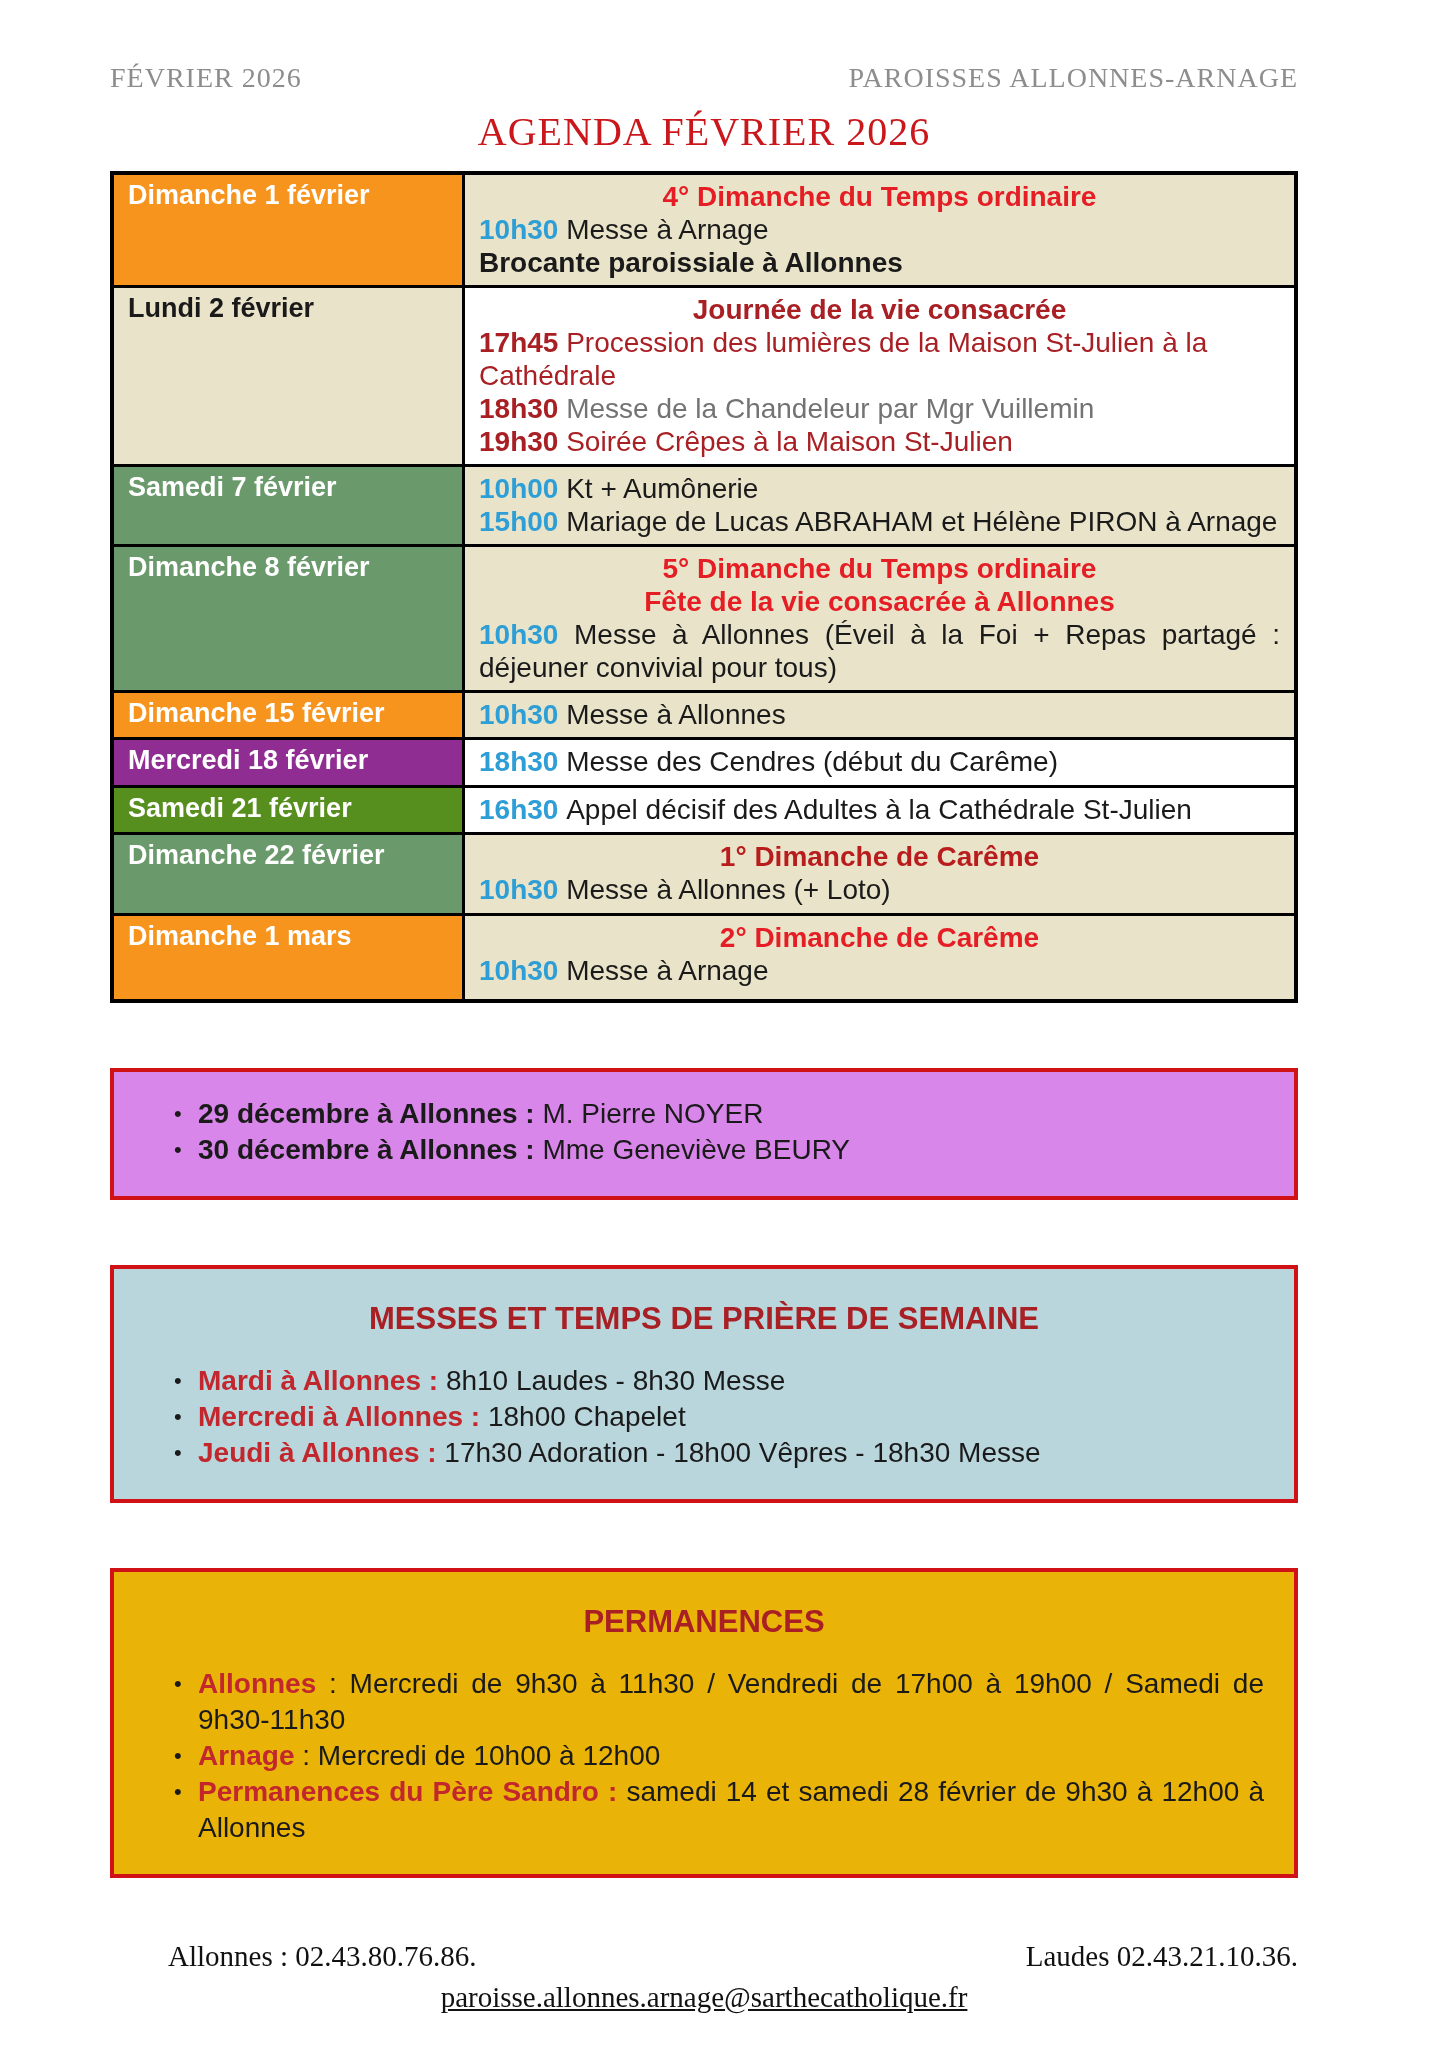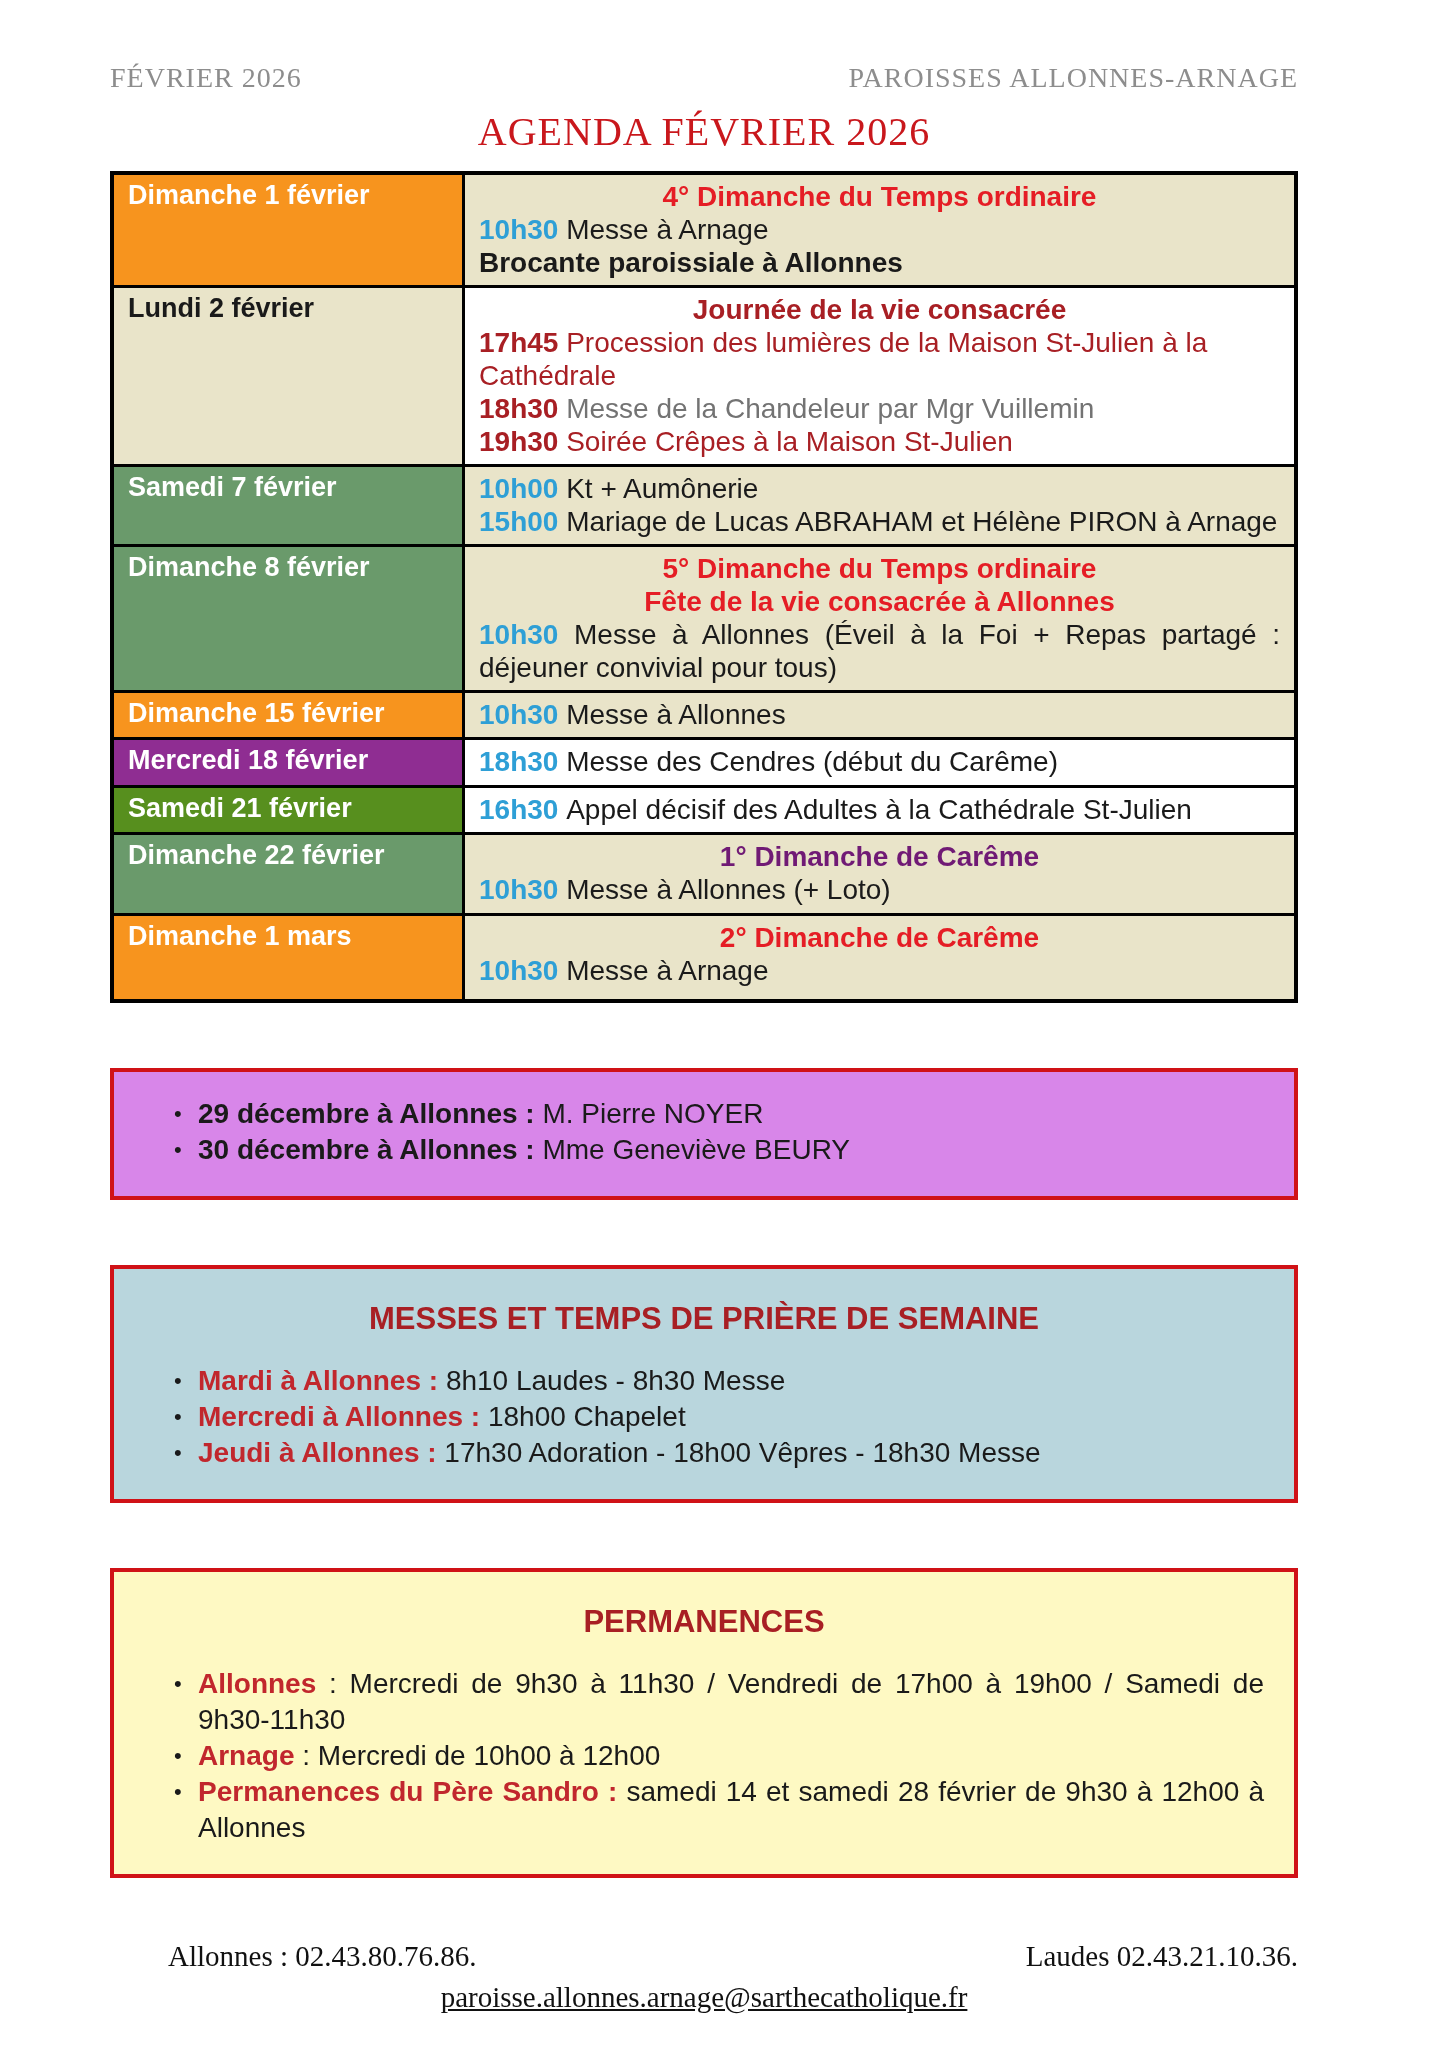--- a/index.html
+++ b/index.html
@@ -97,21 +97,21 @@
         </tr>
         <tr style="height: 46px;">
           <td class="datecell" style="background: rgb(87, 143, 30); color: rgb(255, 255, 255);">Samedi 21 février</td>
           <td class="bodycell" style="background: rgb(255, 255, 255);">
             <div class="ln"><span class="b" style="color: rgb(46, 159, 214);">16h30 </span><span style="color: rgb(26, 26, 26);">Appel décisif des Adultes à la Cathédrale St-Julien</span></div>
           </td>
         </tr>
         <tr style="height: 81px;">
           <td class="datecell" style="background: rgb(106, 154, 107); color: rgb(255, 255, 255);">Dimanche 22 février</td>
           <td class="bodycell" style="background: rgb(233, 228, 201);">
-            <div class="ln center"><span class="b" style="color: #701a75;">1° Dimanche de Carême</span></div>
+            <div class="ln center"><span class="b" style="color: #b91c1c;">1° Dimanche de Carême</span></div>
             <div class="ln"><span class="b" style="color: rgb(46, 159, 214);">10h30 </span><span style="color: rgb(26, 26, 26);">Messe à Allonnes (+ Loto)</span></div>
           </td>
         </tr>
         <tr style="height: 86px; margin-top: 26px;">
           <td class="datecell" style="background: rgb(247, 148, 30); color: rgb(255, 255, 255);">Dimanche 1 mars</td>
           <td class="bodycell" style="background: rgb(233, 228, 201);">
             <div class="ln center"><span class="b" style="color: rgb(229, 29, 37);">2° Dimanche de Carême</span></div>
             <div class="ln"><span class="b" style="color: rgb(46, 159, 214);">10h30 </span><span style="color: rgb(26, 26, 26);">Messe à Arnage</span></div>
           </td>
         </tr>
@@ -126,21 +126,21 @@
         </ul>
       </div>
       <div class="infobox" style="background: rgb(185, 214, 221); border-color: rgb(208, 18, 23);">
         <div class="boxtitle" style="color: rgb(168, 31, 36);">MESSES ET TEMPS DE PRIÈRE DE SEMAINE</div>
         <ul>
           <li><span class="dot">•</span><span class="b" style="color: rgb(193, 39, 45);">Mardi à Allonnes : </span><span style="color: rgb(26, 26, 26);">8h10 Laudes - 8h30 Messe</span></li>
           <li><span class="dot">•</span><span class="b" style="color: rgb(193, 39, 45);">Mercredi à Allonnes : </span><span style="color: rgb(26, 26, 26);">18h00 Chapelet</span></li>
           <li><span class="dot">•</span><span class="b" style="color: rgb(193, 39, 45);">Jeudi à Allonnes : </span><span style="color: rgb(26, 26, 26);">17h30 Adoration - 18h00 Vêpres - 18h30 Messe</span></li>
         </ul>
       </div>
-      <div class="infobox" style="background: #fef9c3; border-color: rgb(208, 18, 23);">
+      <div class="infobox" style="background: #eab308; border-color: rgb(208, 18, 23);">
         <div class="boxtitle" style="color: rgb(168, 31, 36);">PERMANENCES</div>
         <ul>
           <li class="justify"><span class="dot">•</span><span class="b" style="color: rgb(193, 39, 45);">Allonnes</span><span style="color: rgb(26, 26, 26);"> : Mercredi de 9h30 à 11h30 / Vendredi de 17h00 à 19h00 / Samedi de 9h30-11h30</span></li>
           <li><span class="dot">•</span><span class="b" style="color: rgb(193, 39, 45);">Arnage</span><span style="color: rgb(26, 26, 26);"> : Mercredi de 10h00 à 12h00</span></li>
           <li class="justify"><span class="dot">•</span><span class="b" style="color: rgb(193, 39, 45); margin-top: 47px;">Permanences du Père Sandro : </span><span style="color: rgb(26, 26, 26);">samedi 14 et samedi 28 février de 9h30 à 12h00 à Allonnes</span></li>
         </ul>
       </div>
     </div>
 
   <div class="pagefooter">

